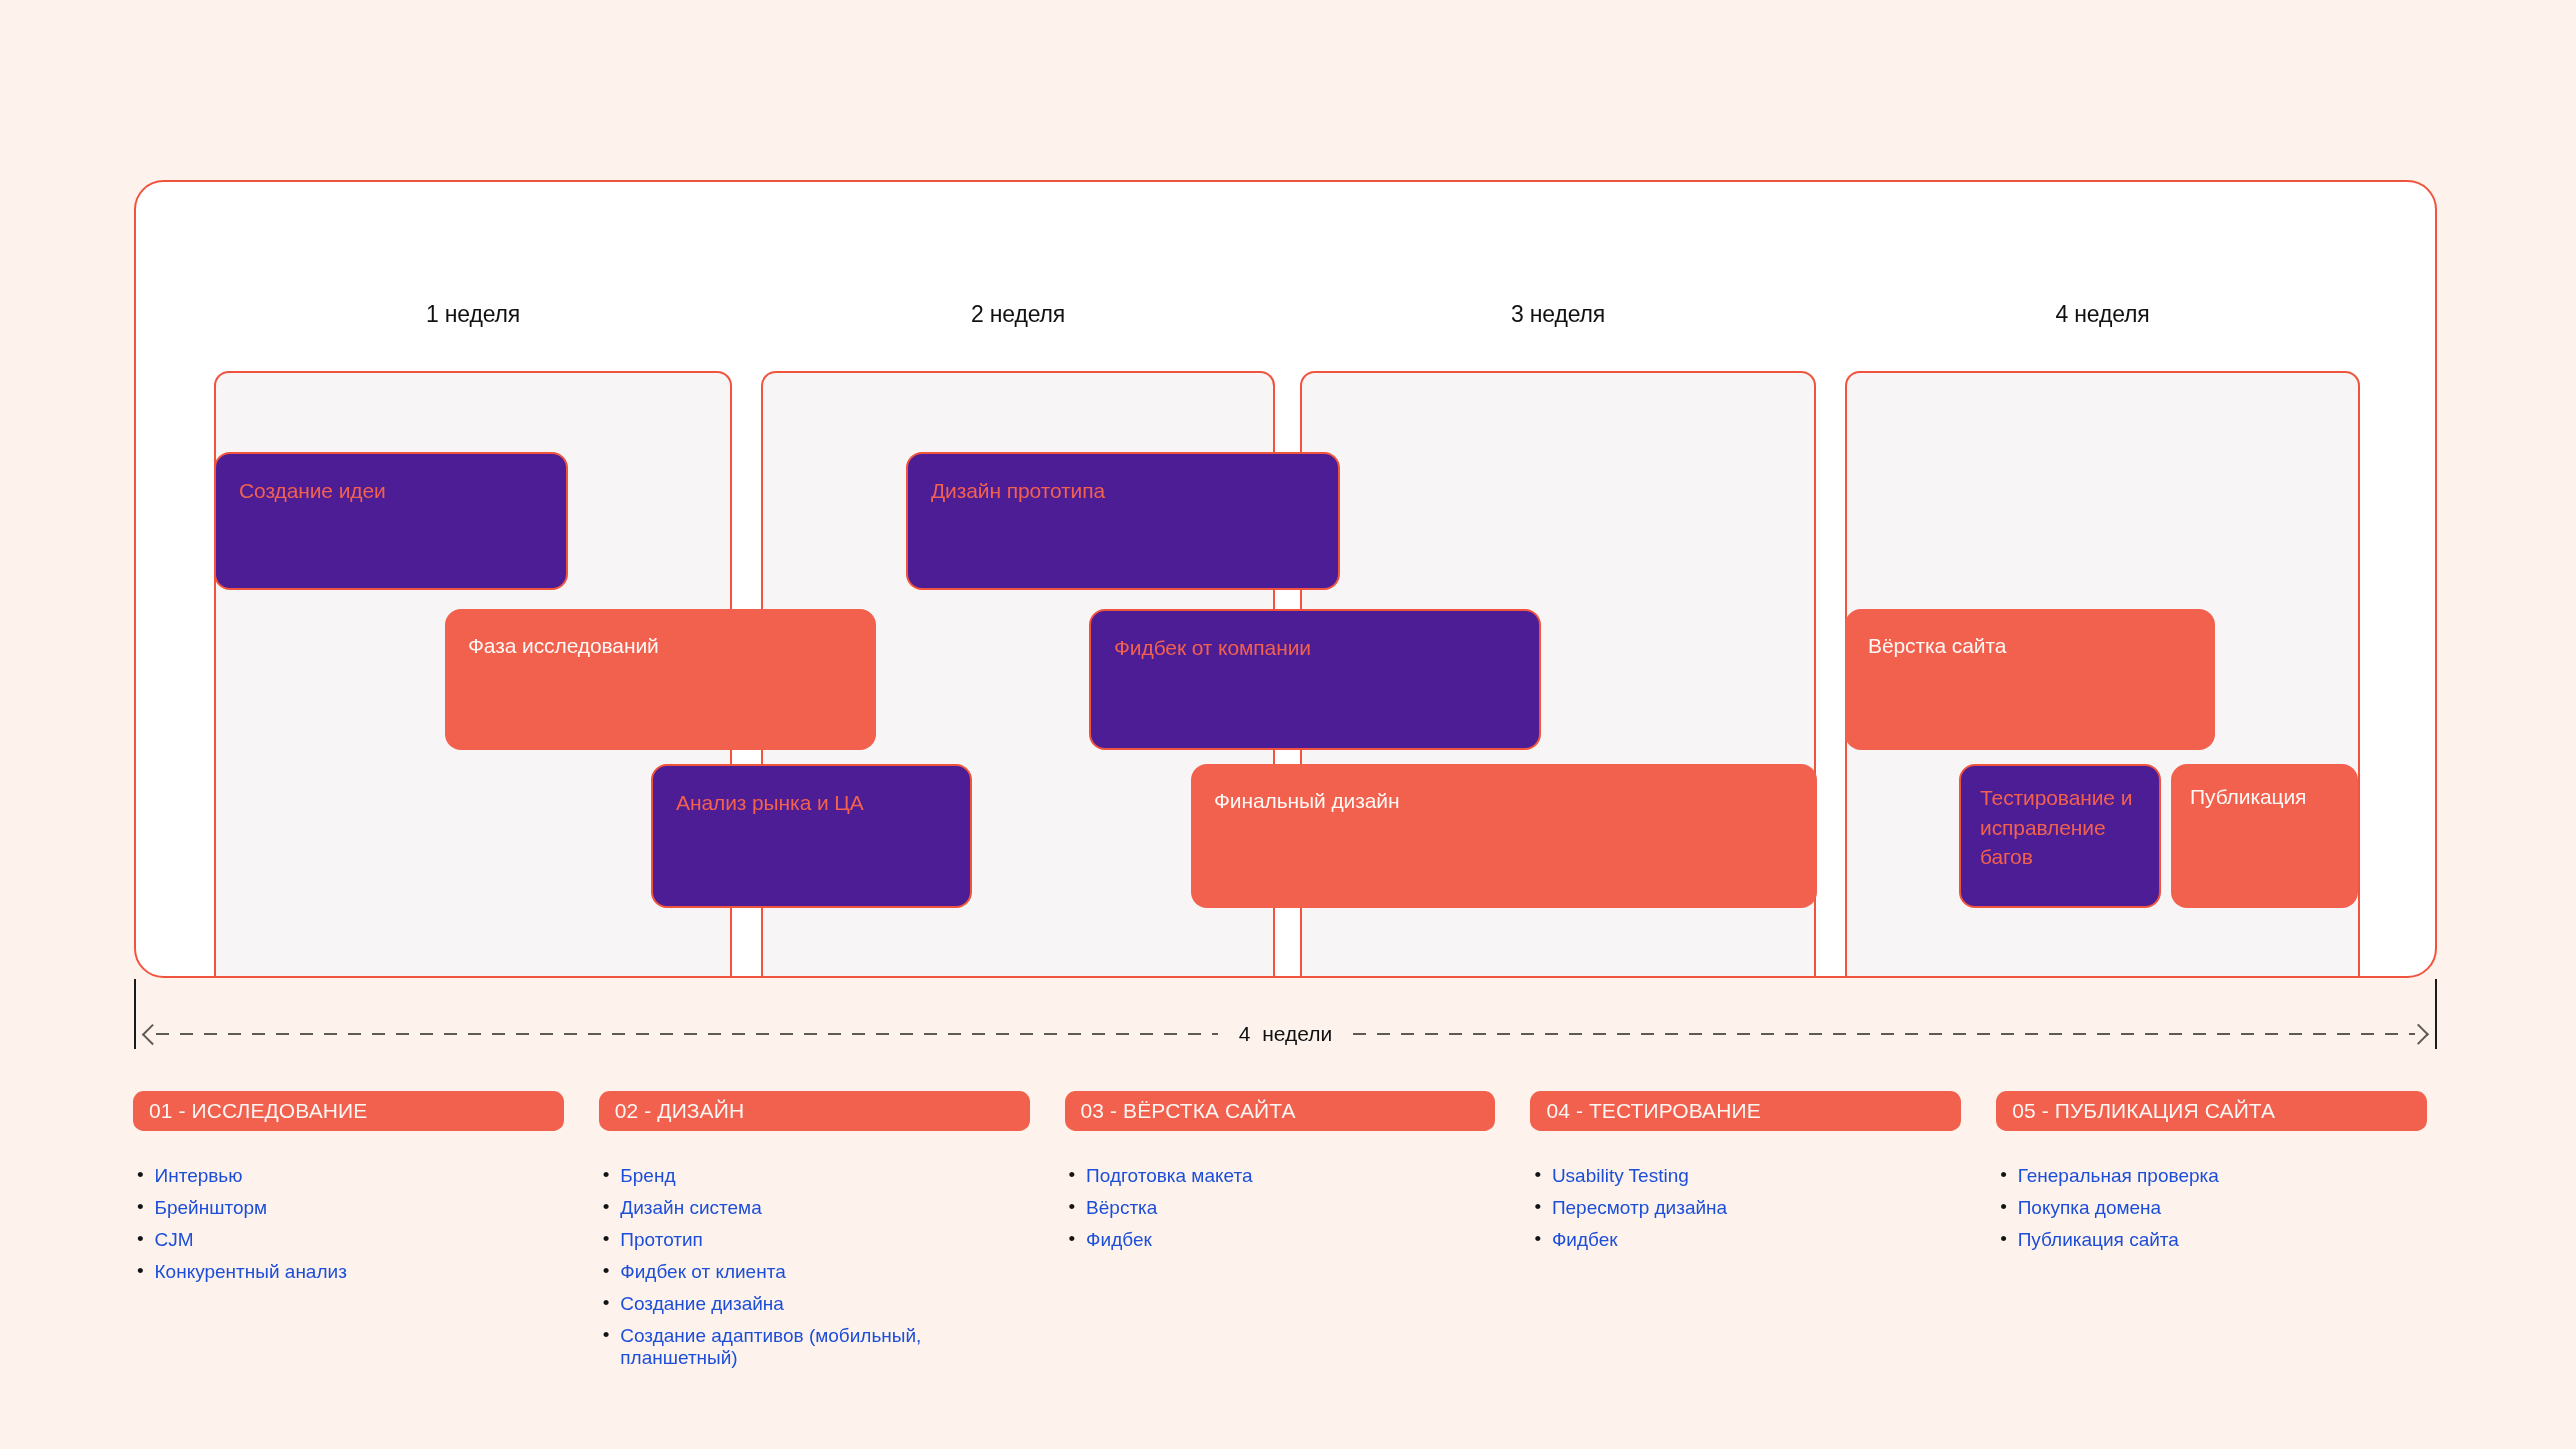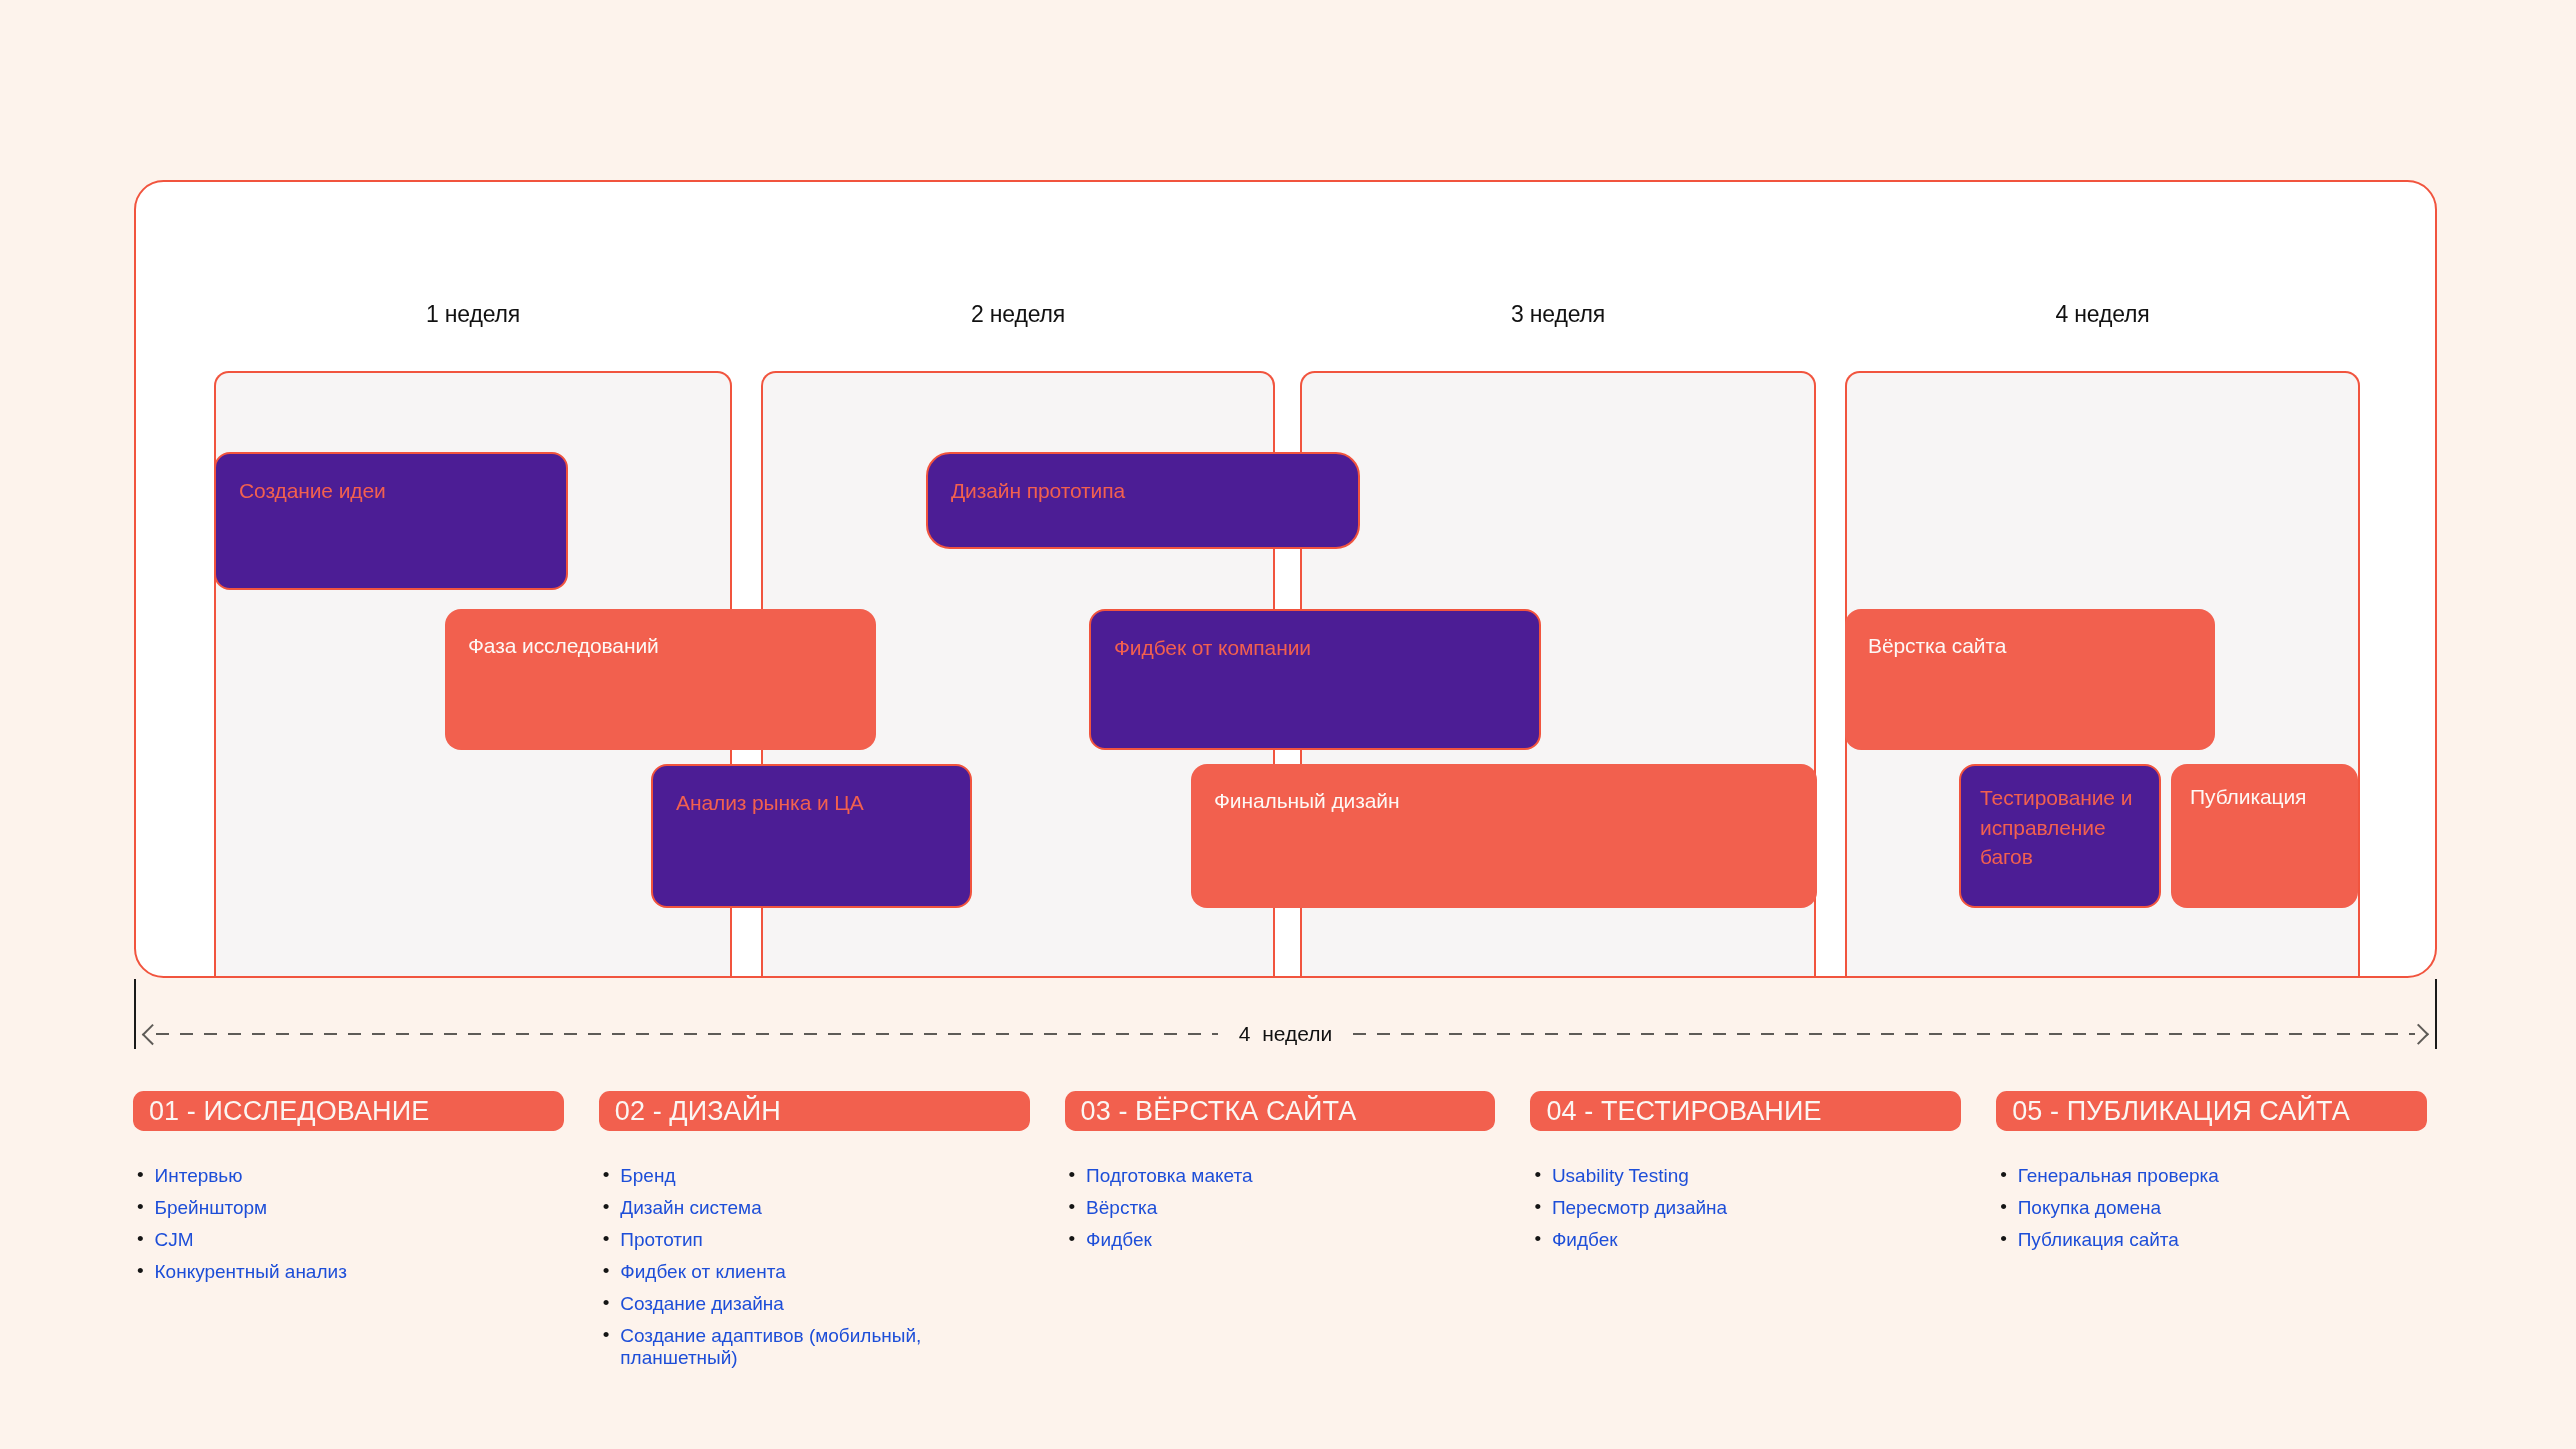--- a/index.html
+++ b/index.html
@@ -60,21 +60,21 @@
   .task.outline{
     background:#4c1d95;
     border:2px solid var(--line);
     color:var(--accent);
   }
   .task.filled{
     background:var(--accent);
     color:#FDF8F5;
   }
   .t-0{left:78px;top:270px;width:354px;height:138px;}
-  .t-1{left:790px;top:270px;width:434px;height:97px;border-radius:24px;}
+  .t-1{left:770px;top:270px;width:434px;height:138px;}
   .t-2{left:309px;top:427px;width:431px;height:141px;}
   .t-3{left:953px;top:427px;width:452px;height:141px;}
   .t-4{left:1709px;top:427px;width:370px;height:141px;}
   .t-5{left:515px;top:582px;width:321px;height:144px;}
   .t-6{left:1055px;top:582px;width:626px;height:144px;}
   .t-7{left:1823px;top:582px;width:202px;height:144px;padding:17.4px 19px;}
   .t-8{left:2035px;top:582px;width:187px;height:144px;padding:18px 19px;}
 
   
   .tick{
@@ -105,21 +105,21 @@
   .phases{
     position:absolute;left:133px;top:1091px;width:2294px;
     display:flex;gap:35px;
   }
   .phase{flex:1 1 0;}
   .phase-badge{
     height:40px;border-radius:10.7px;
     background:var(--accent);color:#FBF6F3;
     display:flex;align-items:center;
     padding-left:16px;
-    font-size:27px;letter-spacing:0.1px;
+    font-size:21px;letter-spacing:0.1px;
     white-space:nowrap;overflow:hidden;
   }
   .phase ul{
     list-style:none;margin-top:34px;
   }
   .phase li{
     position:relative;
     padding-left:21.5px;margin-bottom:10px;
     font-size:19px;line-height:1.16;color:#1d4ed8;
   }

